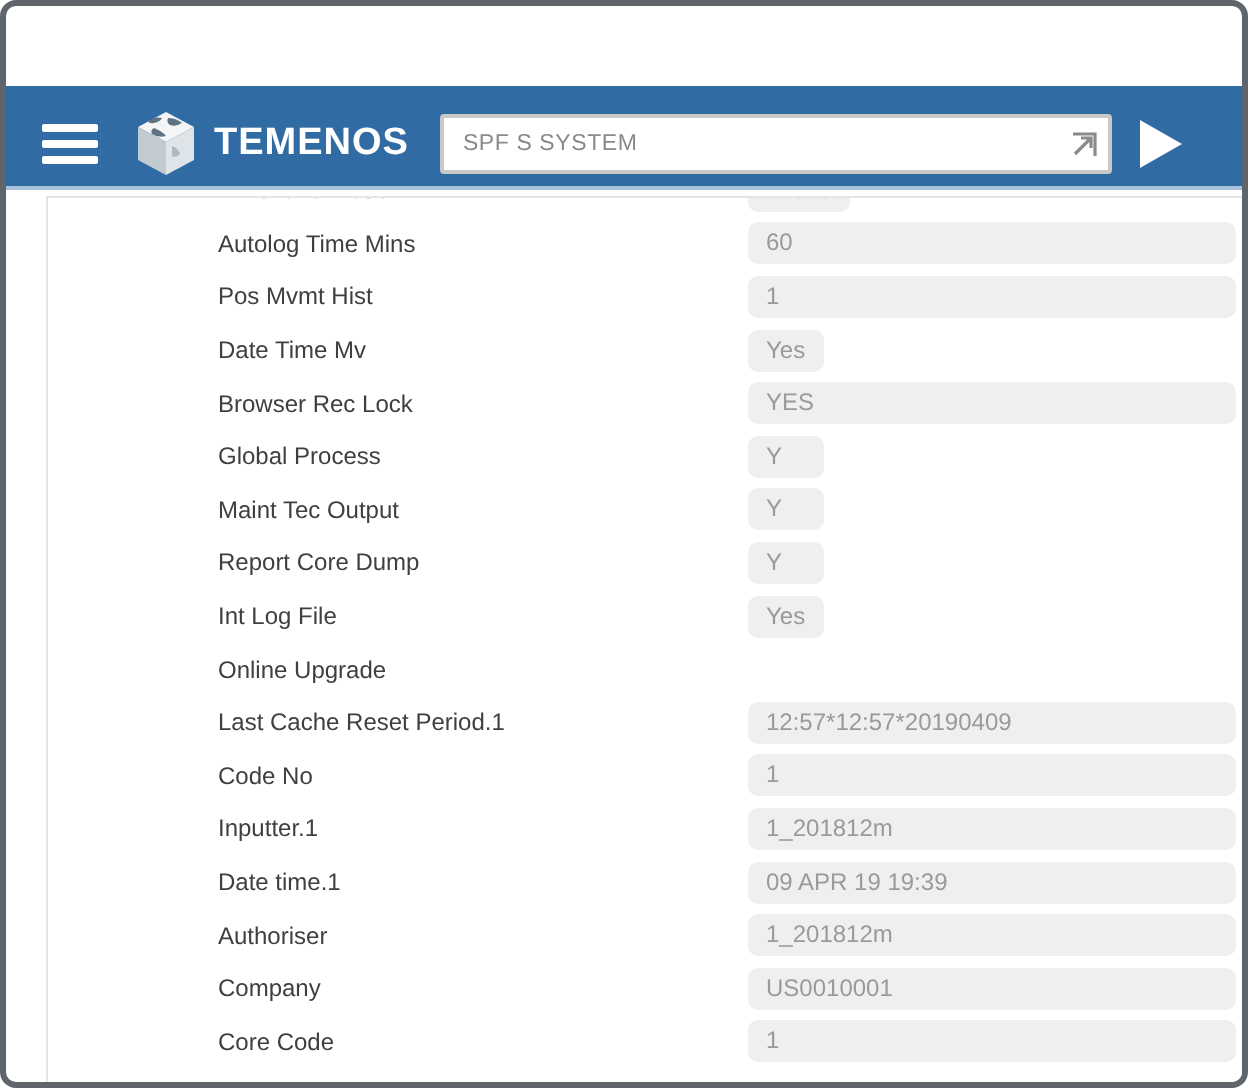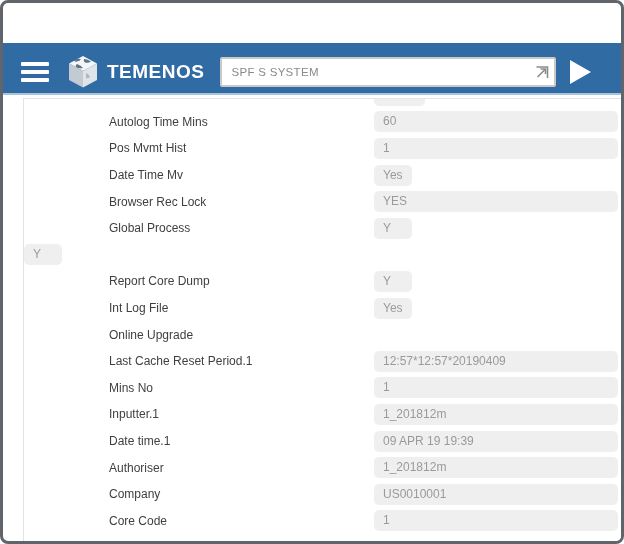--- a/index.html
+++ b/index.html
@@ -133,20 +133,21 @@
   </div>
 
   <div class="frow">
     <div class="flabel">Global Process</div>
     <div class="fval">
       <div class="vbox short">Y</div>
     </div>
   </div>
 
   <div class="frow">
+    <div class="flabel">Maint Tec Output</div>
     <div class="fval">
       <div class="vbox short">Y</div>
     </div>
   </div>
 
   <div class="frow">
     <div class="flabel">Report Core Dump</div>
     <div class="fval">
       <div class="vbox short">Y</div>
     </div>
@@ -164,21 +165,21 @@
   </div>
 
   <div class="frow">
     <div class="flabel">Last Cache Reset Period.1</div>
     <div class="fval">
       <div class="vbox">12:57*12:57*20190409</div>
     </div>
   </div>
 
   <div class="frow">
-    <div class="flabel">Mins No</div>
+    <div class="flabel">Code No</div>
     <div class="fval">
       <div class="vbox">1</div>
     </div>
   </div>
 
   <div class="frow">
     <div class="flabel">Inputter.1</div>
     <div class="fval">
       <div class="vbox">1_201812m</div>
     </div>

